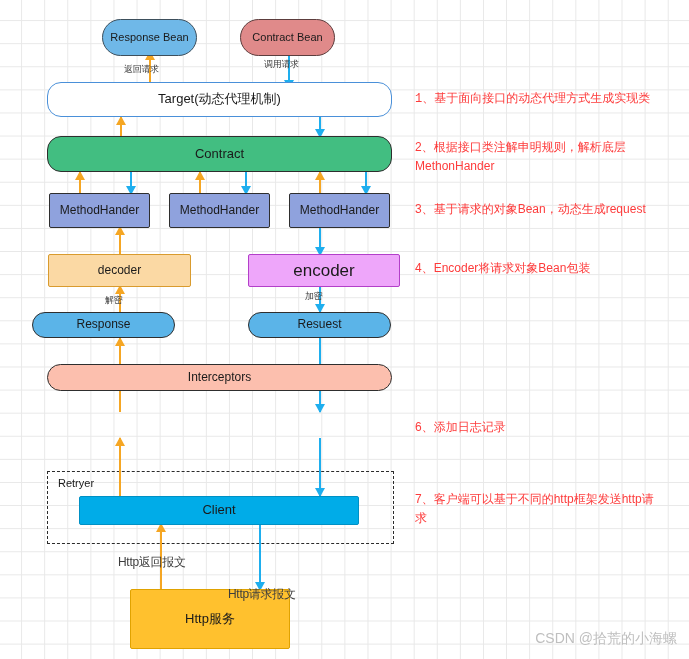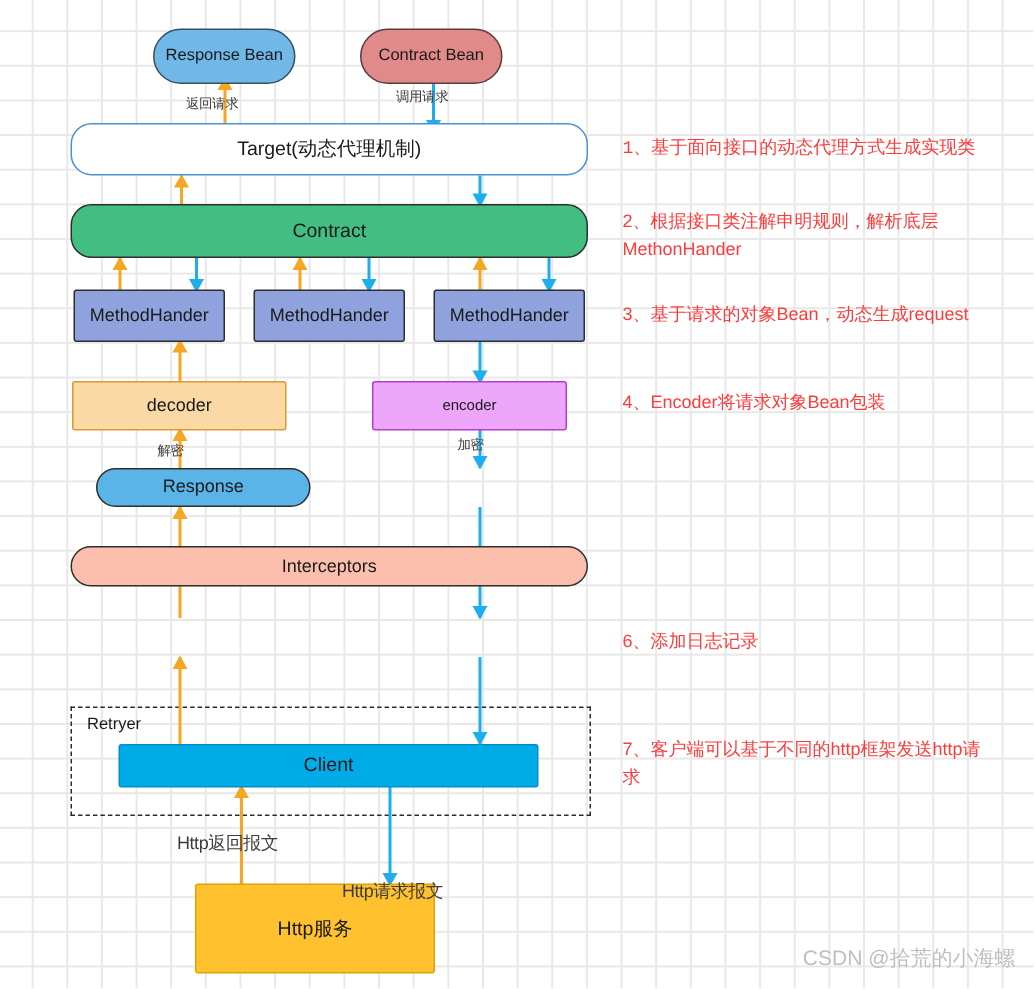--- a/index.html
+++ b/index.html
@@ -232,24 +232,25 @@
   <div class="node rounded" style="left:47px; top:136px; width:345px; height:36px; background:#42be81; border:1.5px solid #2e2e2e; font-size:13px;">Contract</div>
 
   <div class="node sq" style="left:49px; top:193px; width:101px; height:35px; background:#8fa2dd; border:1.5px solid #2e2e2e; font-size:12px;">MethodHander</div>
 
   <div class="node sq" style="left:169px; top:193px; width:101px; height:35px; background:#8fa2dd; border:1.5px solid #2e2e2e; font-size:12px;">MethodHander</div>
 
   <div class="node sq" style="left:289px; top:193px; width:101px; height:35px; background:#8fa2dd; border:1.5px solid #2e2e2e; font-size:12px;">MethodHander</div>
 
   <div class="node sq" style="left:48px; top:254px; width:143px; height:33px; background:#fbd9a4; border:1.5px solid #d99b2e; font-size:12px;">decoder</div>
 
-  <div class="node sq" style="left:248px; top:254px; width:130px; height:33px; background:#eea6fa; border:1.5px solid #b33fc9; font-size:10px;">encoder</div>
-
-  <div class="node pill" style="left:64px; top:312px; width:143px; height:26px; background:#5bb4e8; border:1.5px solid #2e2e2e; font-size:12px;">Response</div>
-
+  <div class="node sq" style="left:248px; top:254px; width:152px; height:33px; background:#eea6fa; border:1.5px solid #b33fc9; font-size:17px;">encoder</div>
+
+  <div class="node pill" style="left:32px; top:312px; width:143px; height:26px; background:#5bb4e8; border:1.5px solid #2e2e2e; font-size:12px;">Response</div>
+
+  <div class="node pill" style="left:248px; top:312px; width:143px; height:26px; background:#5bb4e8; border:1.5px solid #2e2e2e; font-size:12px;">Resuest</div>
 
   <div class="node pill" style="left:47px; top:364px; width:345px; height:27px; background:#fcbfae; border:1.5px solid #2e2e2e; font-size:12px;">Interceptors</div>
 
 
   <div class="node sq" style="left:79px; top:496px; width:280px; height:29px; background:#00ace8; border:1px solid #0090c4; color:#1a1a1a; font-size:13px;">Client</div>
 
   <div class="node sq" style="left:130px; top:589px; width:160px; height:60px; background:#ffc12e; border:1px solid #e0a200; font-size:13px;">Http服务</div>
 
   <div class="annot" style="left:415px; top:90px;font-family:Liberation Mono, monospace;">1、基于面向接口的动态代理方式生成实现类</div>
   <div class="annot" style="left:415px; top:138px;">2、根据接口类注解申明规则，解析底层

